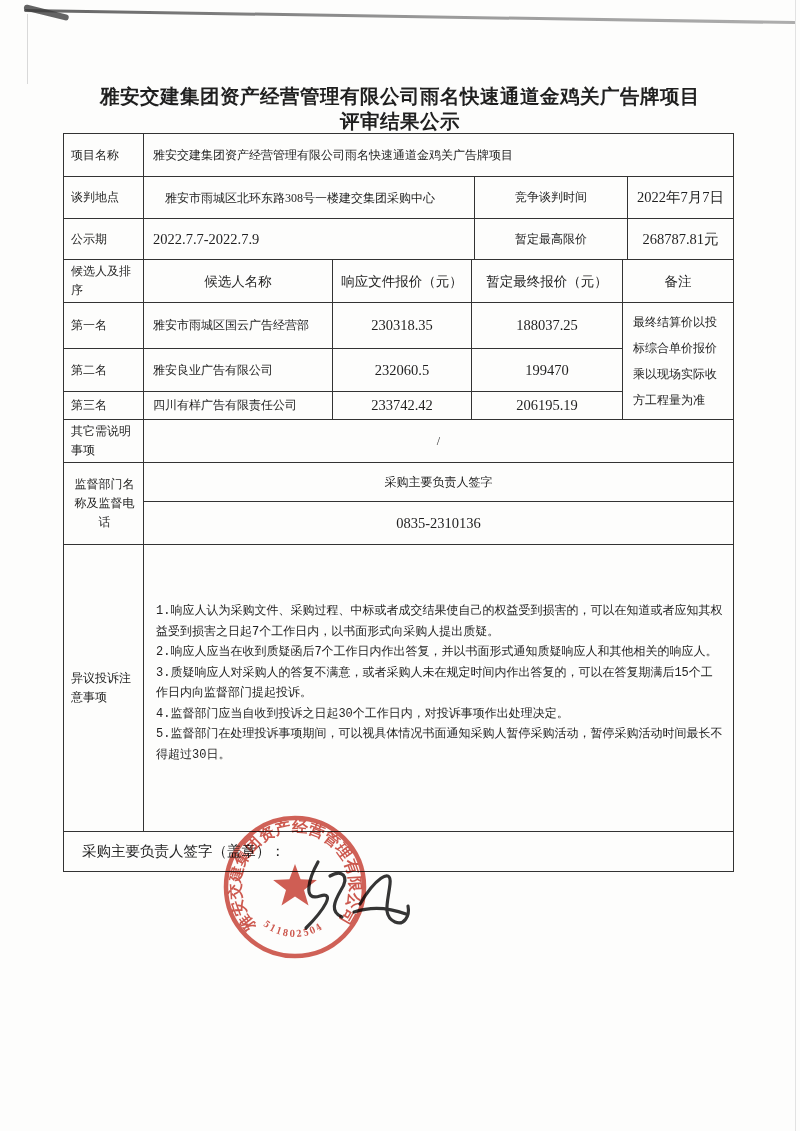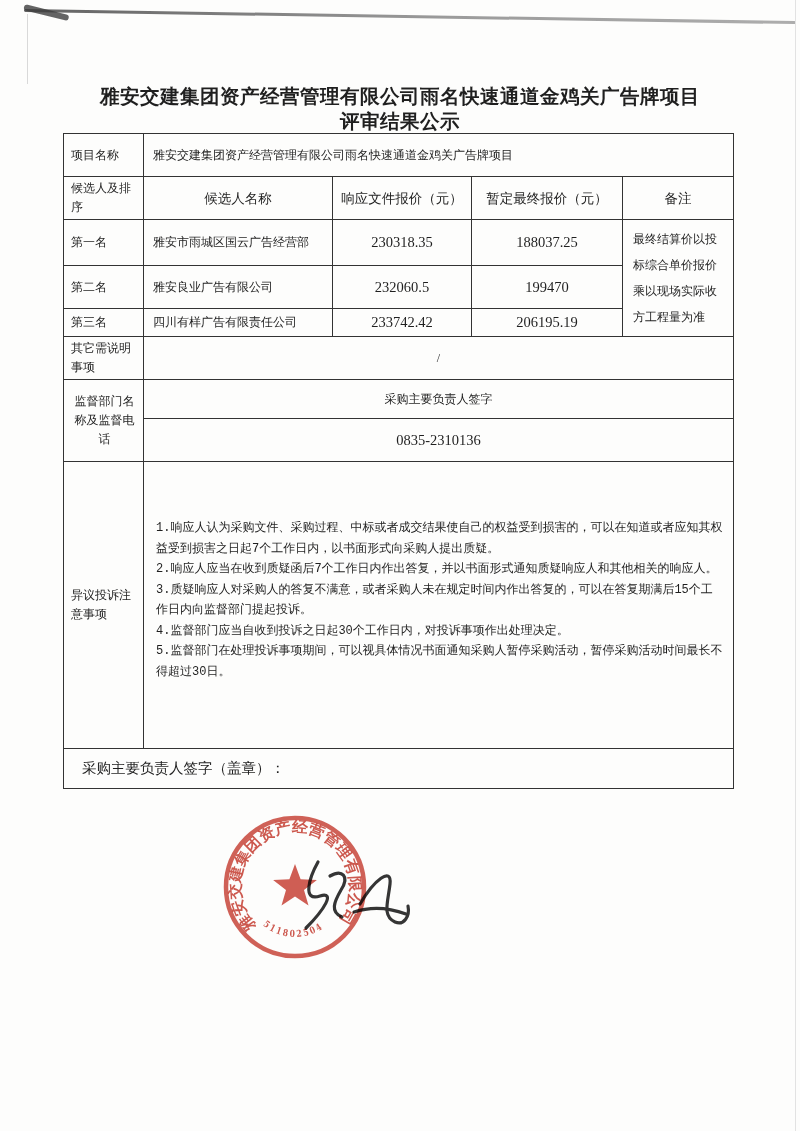--- a/index.html
+++ b/index.html
@@ -71,20 +71,34 @@
     <colgroup>
         <col style="width:80px">
         <col style="width:331px">
         <col style="width:153px">
         <col style="width:106px">
       </colgroup>
     <tbody>
         <tr style="height:43px">
       <td class="lab">项目名称</td>
       <td class="val" colspan="3">雅安交建集团资产经营管理有限公司雨名快速通道金鸡关广告牌项目</td>
+    </tr>
+    <tr style="height:42px">
+      <td class="lab">谈判地点</td>
+      <td class="val">
+            <span class="indent">雅安市雨城区北环东路308号一楼建交集团采购中心</span>
+          </td>
+      <td class="cen">竞争谈判时间</td>
+      <td class="num">2022年7月7日</td>
+    </tr>
+    <tr style="height:41px">
+      <td class="lab">公示期</td>
+      <td class="val num" style="text-align:left">2022.7.7-2022.7.9</td>
+      <td class="cen">暂定最高限价</td>
+      <td class="num">268787.81元</td>
     </tr>
   </tbody>
     </table>
 
   <table>
     <colgroup>
         <col style="width:80px">
         <col style="width:189px">
         <col style="width:139px">
         <col style="width:151px">

